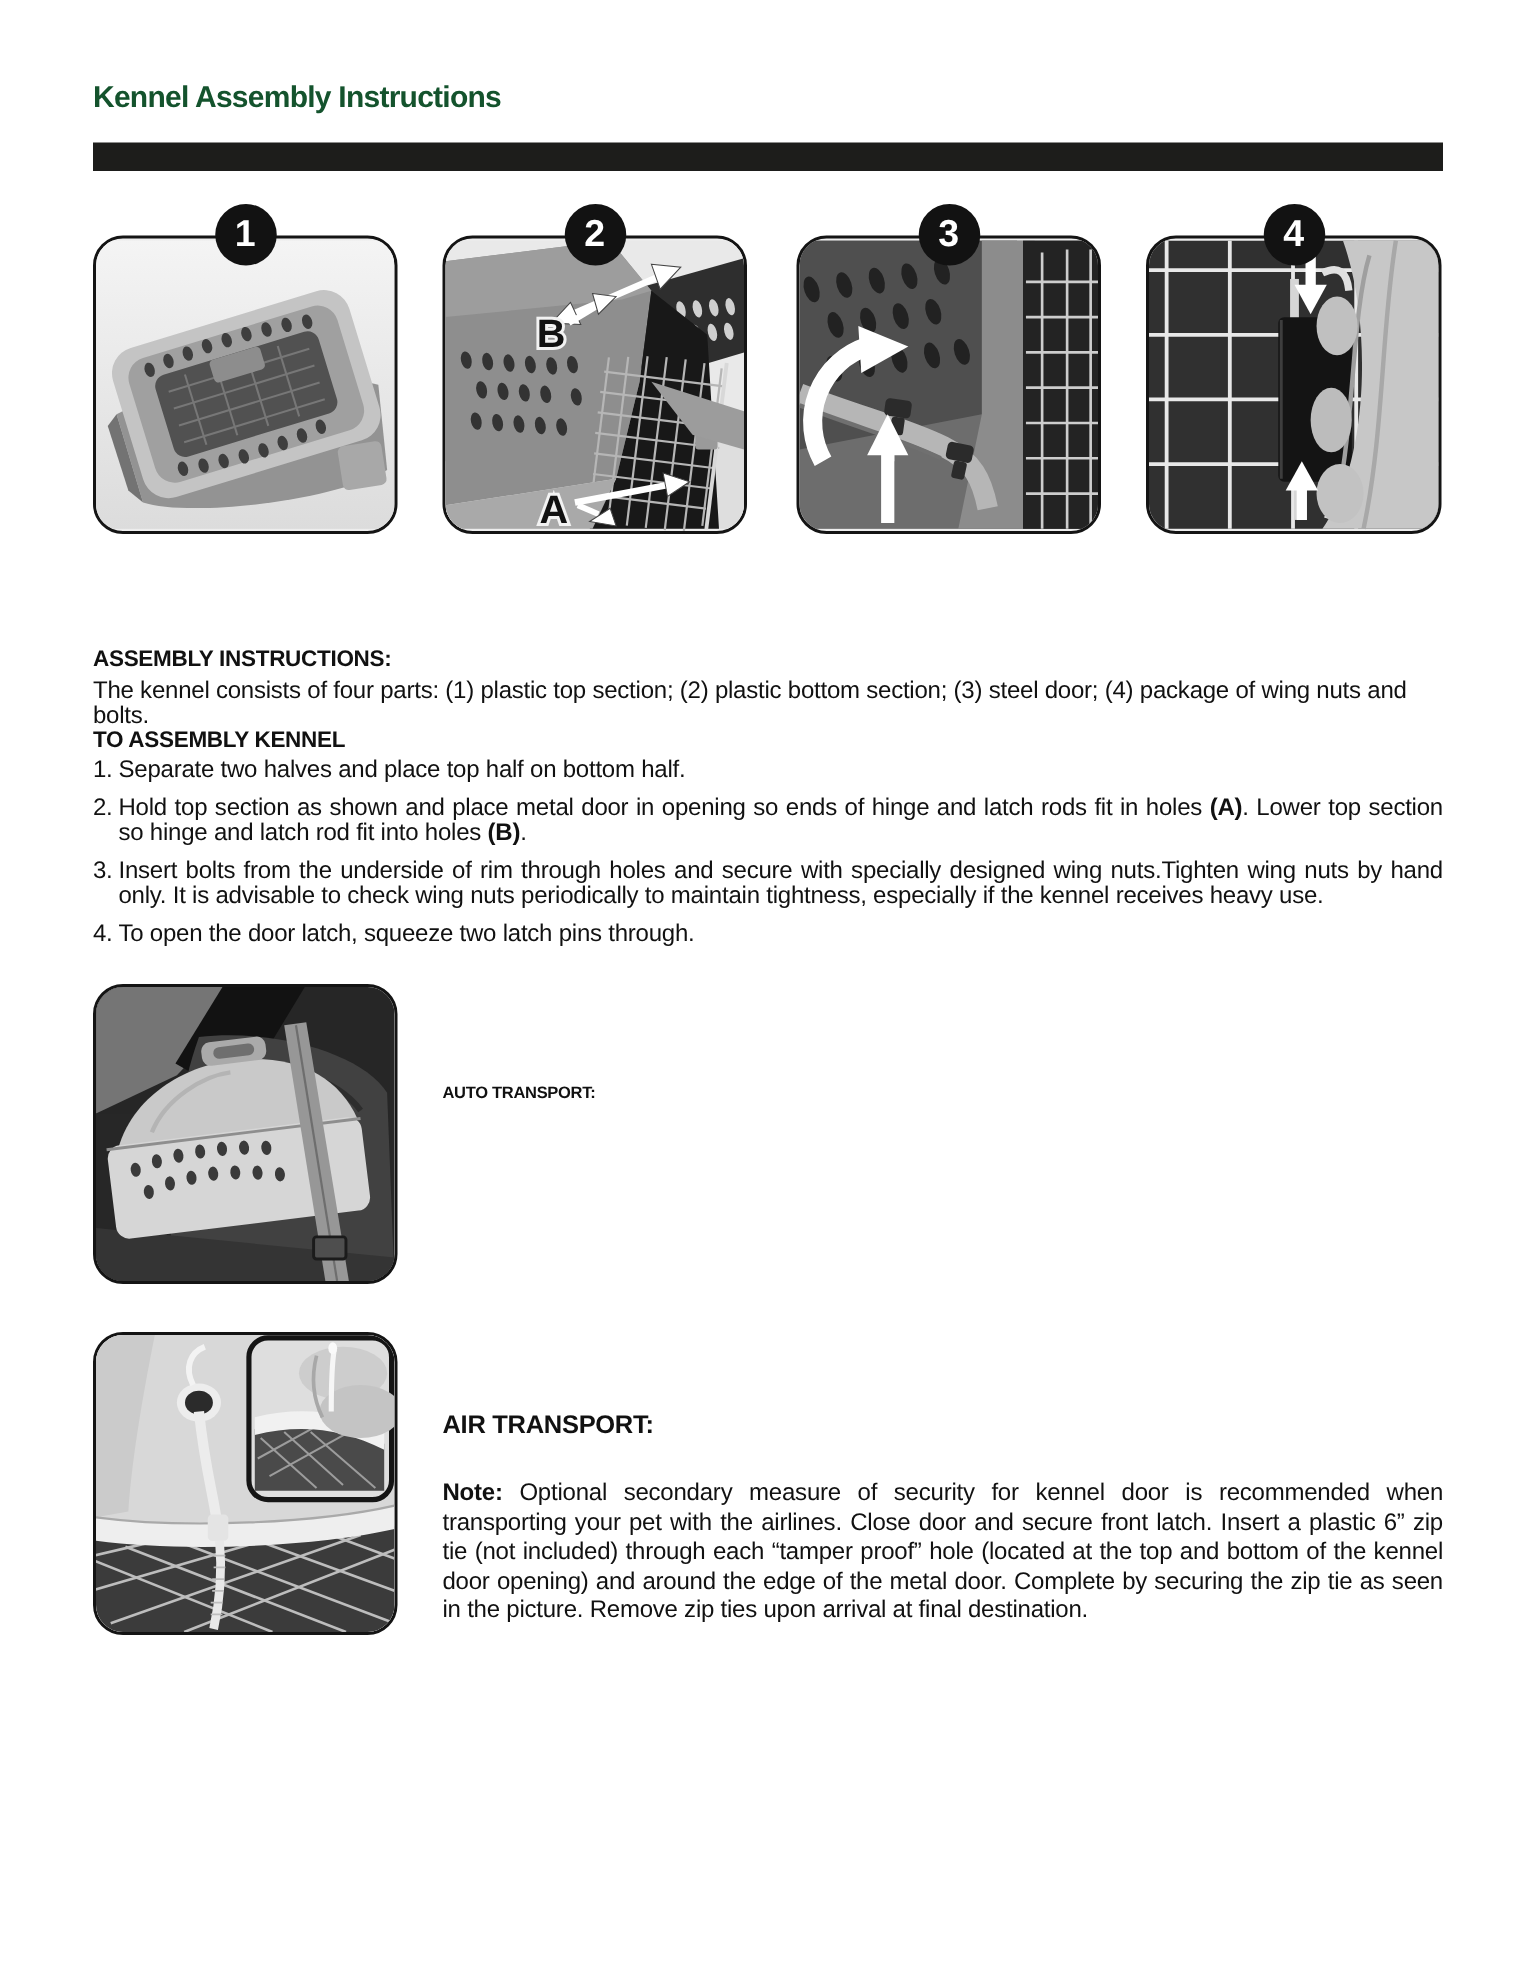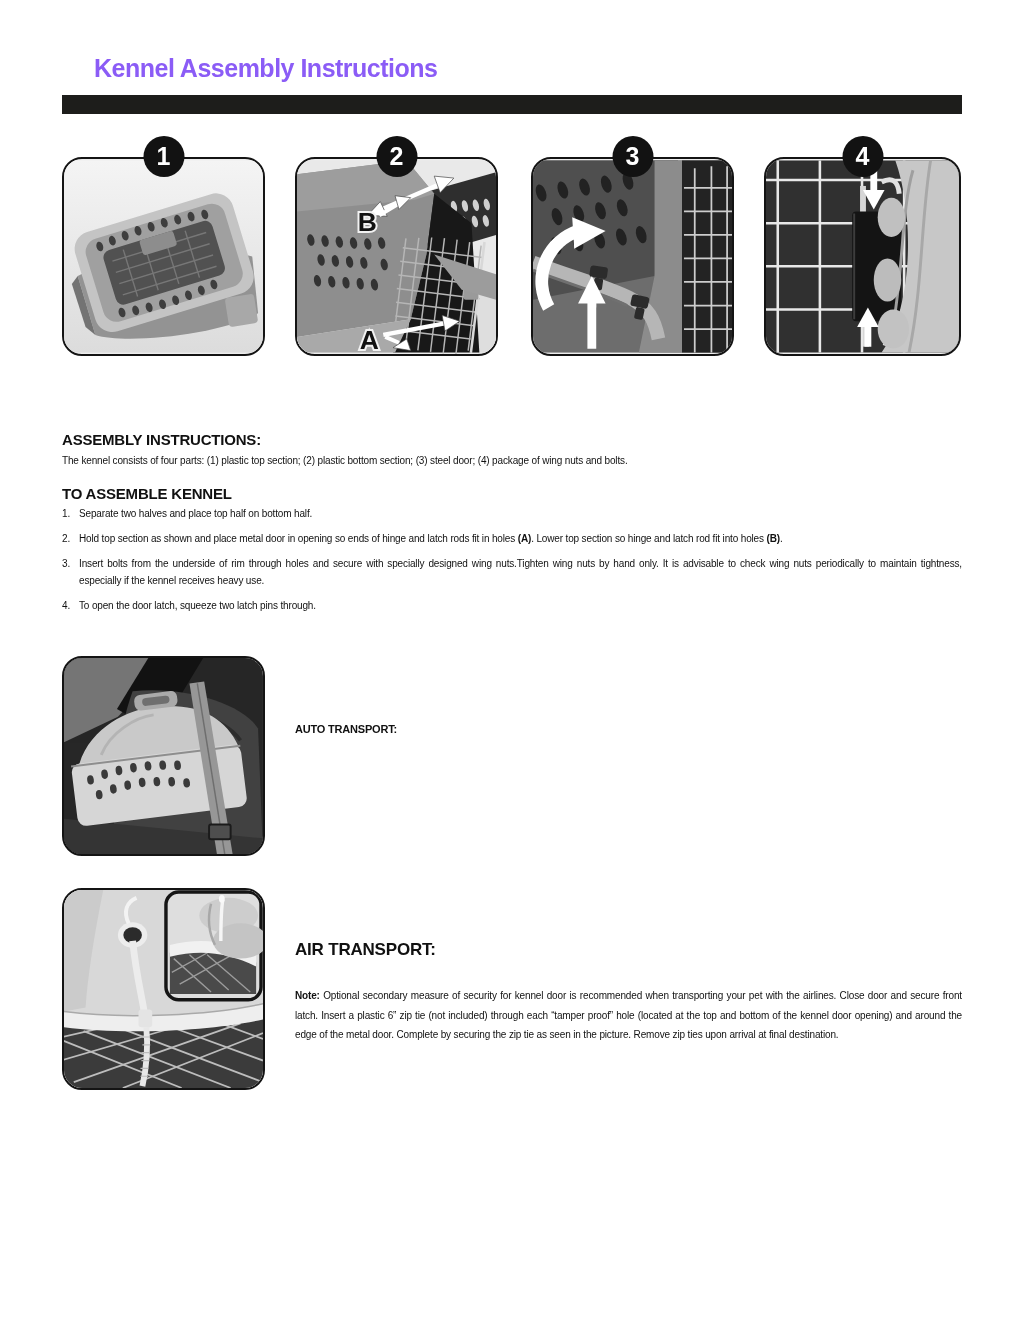--- a/index.html
+++ b/index.html
@@ -1,28 +1,28 @@
 <!DOCTYPE html>
 <html><head>
 <meta charset="utf-8">
 <style>
   html,body{margin:0;padding:0;background:#ffffff;}
   .page{position:relative;width:1024px;height:1325px;background:#ffffff;overflow:hidden;
         font-family:"Liberation Sans", sans-serif;color:#111;}
   .abs{position:absolute;}
-  .title{left:62px;top:54px;font-size:25px;font-weight:bold;letter-spacing:-0.5px;color:#8b5cf6;margin-left:32px;}
+  .title{left:62px;top:54px;font-size:20px;font-weight:bold;letter-spacing:-0.5px;color:#14532d;}
   .bar{left:62px;top:95px;width:900px;height:19px;background:#1d1d1b;}
   .panel{top:157px;height:199px;}
   .frame{position:absolute;inset:0;border:2.5px solid #141414;border-radius:20px;overflow:hidden;background:#ededed;}
   .frame svg{display:block;width:100%;height:100%;}
   .badge{position:absolute;top:-21px;left:50%;transform:translateX(-50%);width:41px;height:41px;border-radius:50%;
          background:#121212;color:#fff;font-size:25px;font-weight:bold;display:flex;align-items:center;justify-content:center;}
   .hwarn{left:62px;top:396px;font-size:15.5px;font-weight:bold;letter-spacing:-0.2px;}
   .hsec{font-size:15px;font-weight:bold;letter-spacing:-0.2px;text-align:center;}
-  .bodytext{font-size:10px;letter-spacing:-0.15px;line-height:17px;}
+  .bodytext{font-size:16px;letter-spacing:-0.15px;line-height:17px;}
   .steps{left:62px;top:505px;width:900px;}
   .step{position:relative;padding-left:17px;margin-bottom:8px;text-align:justify;}
   .step .num{position:absolute;left:0;top:0;}
   .photo{left:62px;width:203px;}
   .transport-body{width:667px;text-align:justify;line-height:19.5px;}
   b{font-weight:bold;}
 </style>
 </head>
 <body>
 
@@ -277,21 +277,21 @@
         </g>
       </svg>
     </div>
     <div class="badge">4</div>
   </div>
 
 
   <div class="abs hsec" style="left:62px;top:431px;">ASSEMBLY INSTRUCTIONS:</div>
   <div class="abs bodytext" style="left:62px;top:452px;width:900px;">The kennel consists of four parts: (1) plastic top section; (2) plastic bottom section; (3) steel door; (4) package of wing nuts and bolts.</div>
 
-  <div class="abs hsec" style="left:62px;top:485px;">TO ASSEMBLE KENNEL</div>
+  <div class="abs hsec" style="left:62px;top:485px;">TO ASSEMBLY KENNEL</div>
 
   <div class="abs steps bodytext">
     <div class="step">
       <span class="num">1.</span>
       <span>Separate two halves and place top half on bottom half.</span>
     </div>
     <div class="step">
       <span class="num">2.</span>
       <span>Hold top section as shown and place metal door in opening so ends of hinge and latch rods fit in holes </span><b>(A)</b><span>. Lower top section so hinge and latch rod fit into holes </span><b>(B)</b><span>.</span>
     </div>

